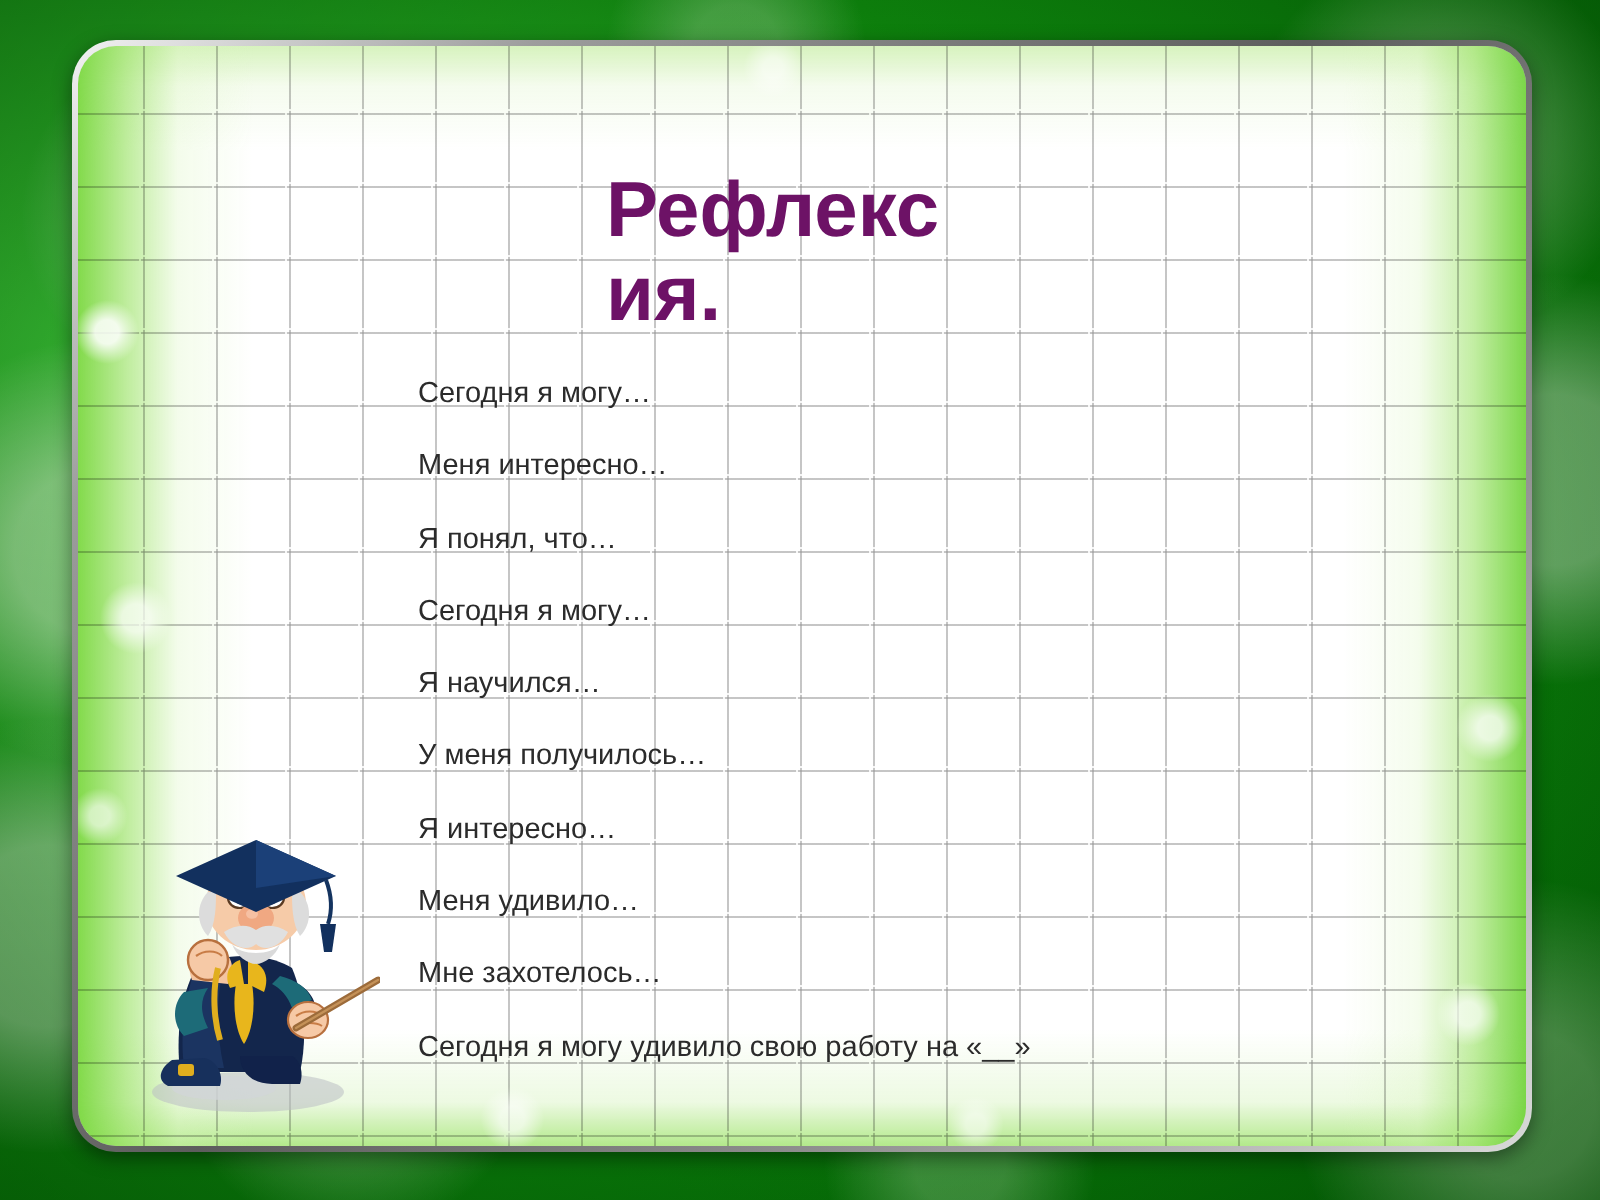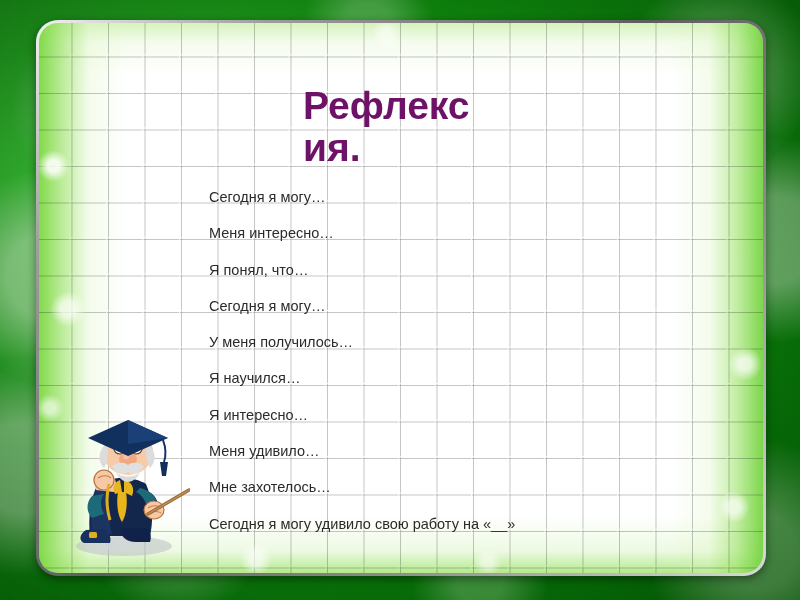--- a/index.html
+++ b/index.html
@@ -171,22 +171,22 @@
       <div class="edge-green"></div>
       <div class="edge-sparkle"></div>
 
       <div class="title">Рефлексия.</div>
 
       <div class="list">
         <div class="list-item">Сегодня я могу…</div>
         <div class="list-item">Меня интересно…</div>
         <div class="list-item">Я понял, что…</div>
         <div class="list-item">Сегодня я могу…</div>
+        <div class="list-item">Я научился…</div>
         <div class="list-item">У меня получилось…</div>
-        <div class="list-item">Я научился…</div>
         <div class="list-item">Я интересно…</div>
         <div class="list-item">Меня удивило…</div>
         <div class="list-item">Мне захотелось…</div>
         <div class="list-item">Сегодня я могу удивило свою работу на «__»</div>
       </div>
 
     </div>
   </div>
 
   <div class="prof">

